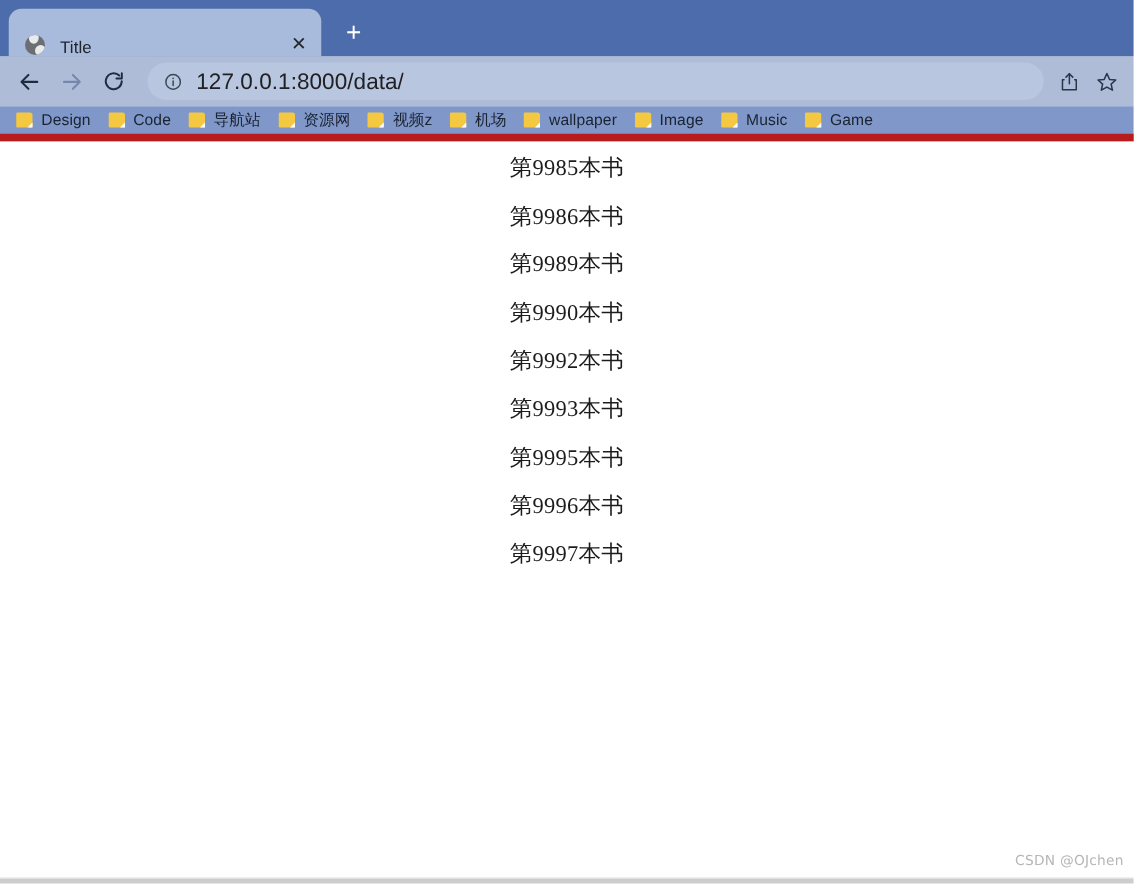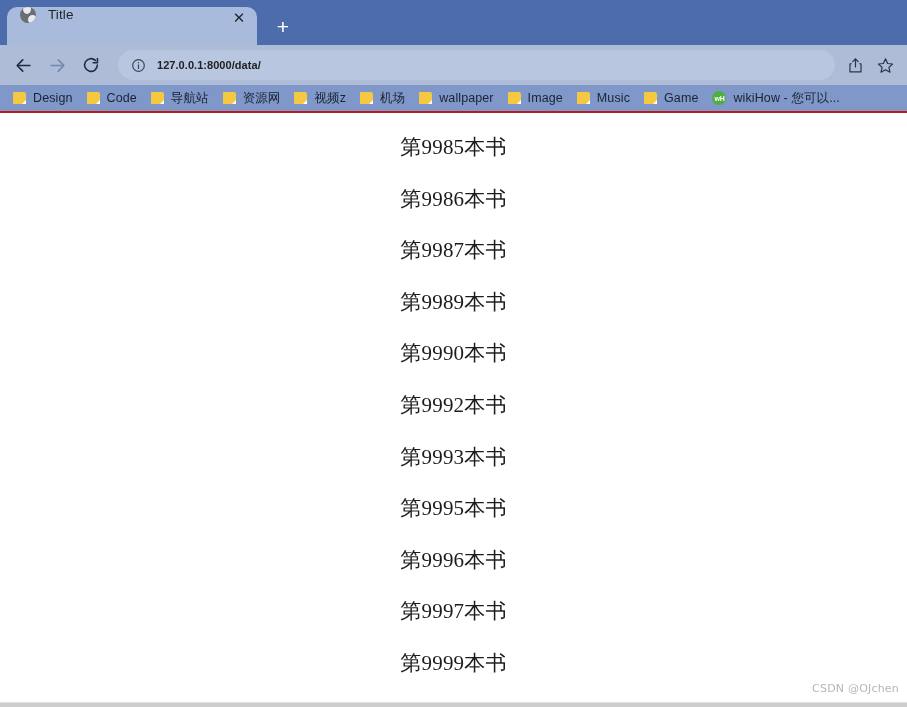--- a/index.html
+++ b/index.html
@@ -31,21 +31,21 @@
     align-items: flex-end;
     padding-left: 7px;
     box-sizing: border-box;
   }
   .tab {
     width: 250px;
     height: 38px;
     background: #a9bbdc;
     border-radius: 10px 10px 0 0;
     display: flex;
-    align-items: flex-start;
+    align-items: flex-end;
     padding: 0 8px 0 13px;
     box-sizing: border-box;
     position: relative;
     cursor: default;
   }
   .tab-favicon {
     width: 17px;
     height: 17px;
     flex: 0 0 17px;
     margin-right: 11px;
@@ -145,26 +145,25 @@
   }
   .info-icon {
     width: 16px; height: 16px;
     flex: 0 0 16px;
     margin-right: 11px;
     display: flex;
     align-items: center;
     justify-content: center;
   }
   .omnibox-url {
-    font-size: 11px;
+    font-size: 18px;
     color: #202124;
     white-space: nowrap;
     overflow: hidden;
     letter-spacing: .05px;
-    font-weight: bold;
   }
   .tb-right {
     display: flex;
     align-items: center;
     flex: 0 0 auto;
   }
   .tb-icon {
     width: 28px; height: 28px;
     display: flex;
     align-items: center;
@@ -176,21 +175,21 @@
 
   
   .bookmarks {
     height: 28px;
     background: #7f97c9;
     display: flex;
     align-items: center;
     padding: 0 6px;
     box-sizing: border-box;
     overflow: hidden;
-    border-bottom: 2px solid #b91c1c;
+    border-bottom: 6px solid #b91c1c;
   }
   .bm {
     display: flex;
     align-items: center;
     height: 22px;
     padding: 0 7px;
     border-radius: 4px;
     cursor: pointer;
     flex: 0 0 auto;
     white-space: nowrap;
@@ -240,28 +239,27 @@
     bottom: 0;
     background: #ffffff;
     overflow: hidden;
   }
   .page-content {
     padding-top: 0px;
     text-align: center;
   }
   .book-line {
     font-family: "Liberation Serif", "DejaVu Serif", serif;
-    font-size: 21px;
+    font-size: 18px;
     color: #1c1c1c;
     line-height: 38.6px;
     height: 38.6px;
     white-space: nowrap;
     letter-spacing: .2px;
     transform: translateX(0px);
-    margin-top: 13px;
   }
 
   
   .watermark {
     position: absolute;
     right: 8px;
     bottom: 12px;
     font-size: 11px;
     color: #b6b6b6;
     font-family: "DejaVu Sans", sans-serif;
@@ -384,39 +382,33 @@
       <span class="bm-label">Image</span>
     </div>
     <div class="bm">
       <span class="folder-icon"></span>
       <span class="bm-label">Music</span>
     </div>
     <div class="bm">
       <span class="folder-icon"></span>
       <span class="bm-label">Game</span>
     </div>
-    <div class="bm">
-      <span class="wikihow-icon">wH</span>
-      <span class="bm-label">wikiHow - 您可以...</span>
-    </div>
   </div>
 
   <div class="viewport">
     <div class="page-content">
       <div class="book-line">第9985本书</div>
       <div class="book-line">第9986本书</div>
-      <div class="book-line">第9987本书</div>
       <div class="book-line">第9989本书</div>
       <div class="book-line">第9990本书</div>
       <div class="book-line">第9992本书</div>
       <div class="book-line">第9993本书</div>
       <div class="book-line">第9995本书</div>
       <div class="book-line">第9996本书</div>
       <div class="book-line">第9997本书</div>
-      <div class="book-line">第9999本书</div>
     </div>
 
     <div class="watermark">CSDN @OJchen</div>
 
     <div class="hscroll">
       <div class="hscroll-thumb"></div>
     </div>
   </div>
 
 </div>

